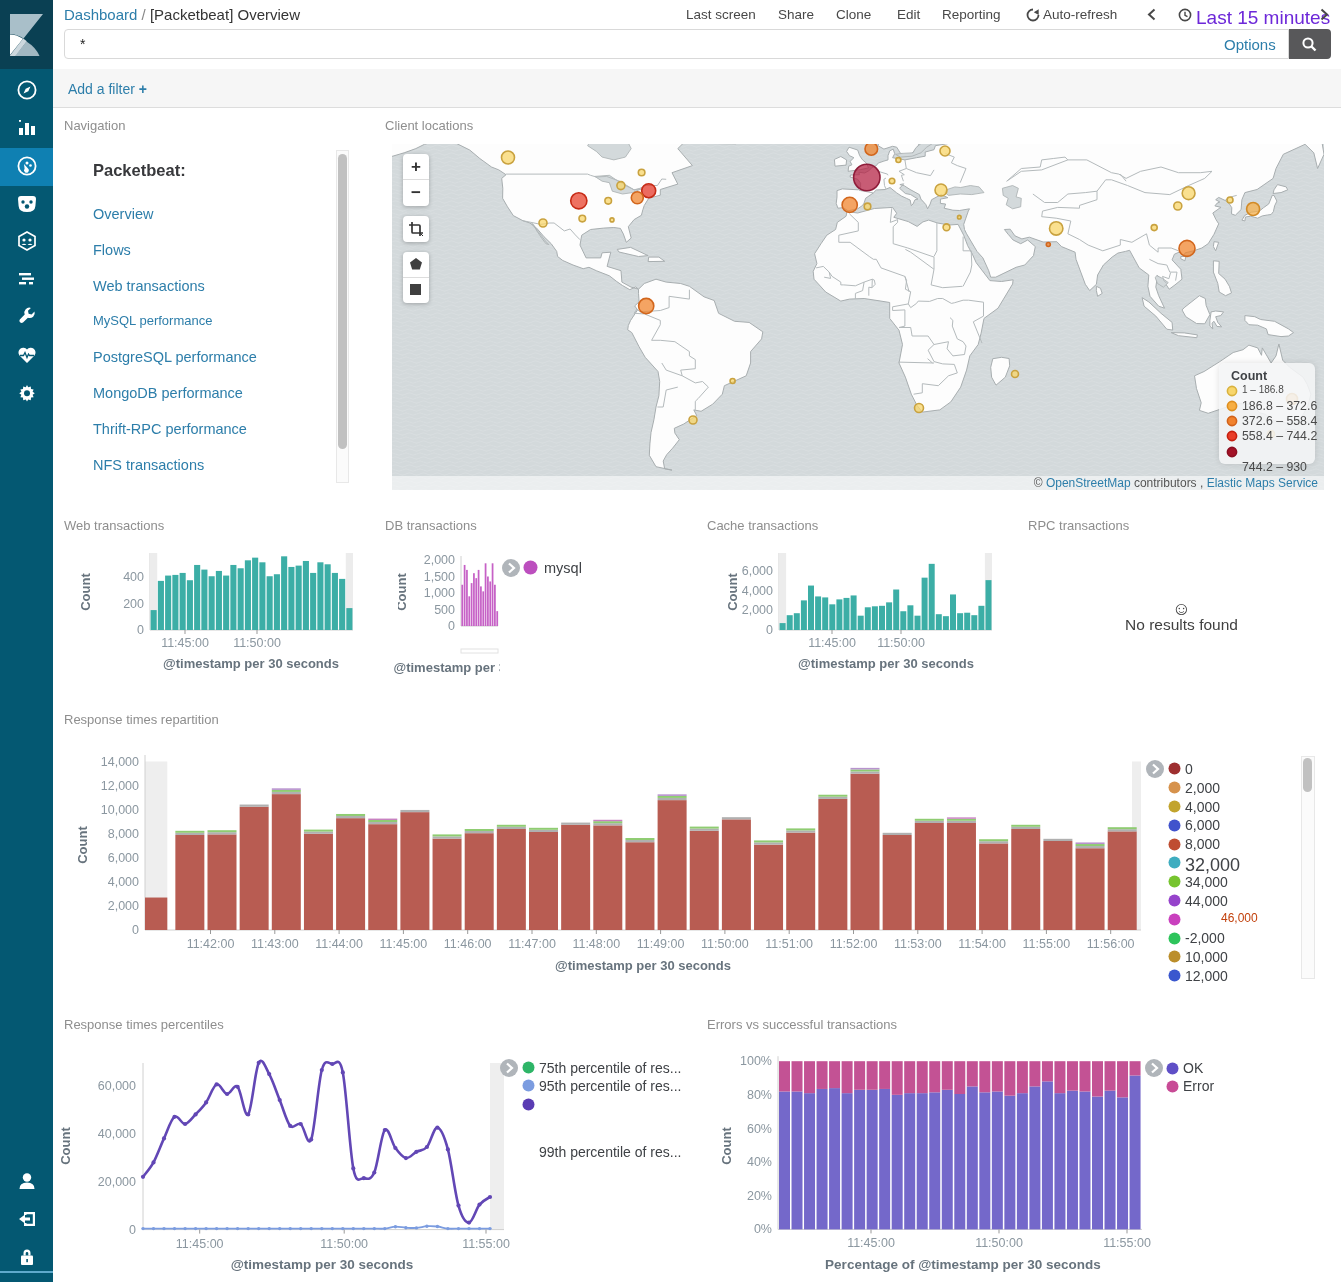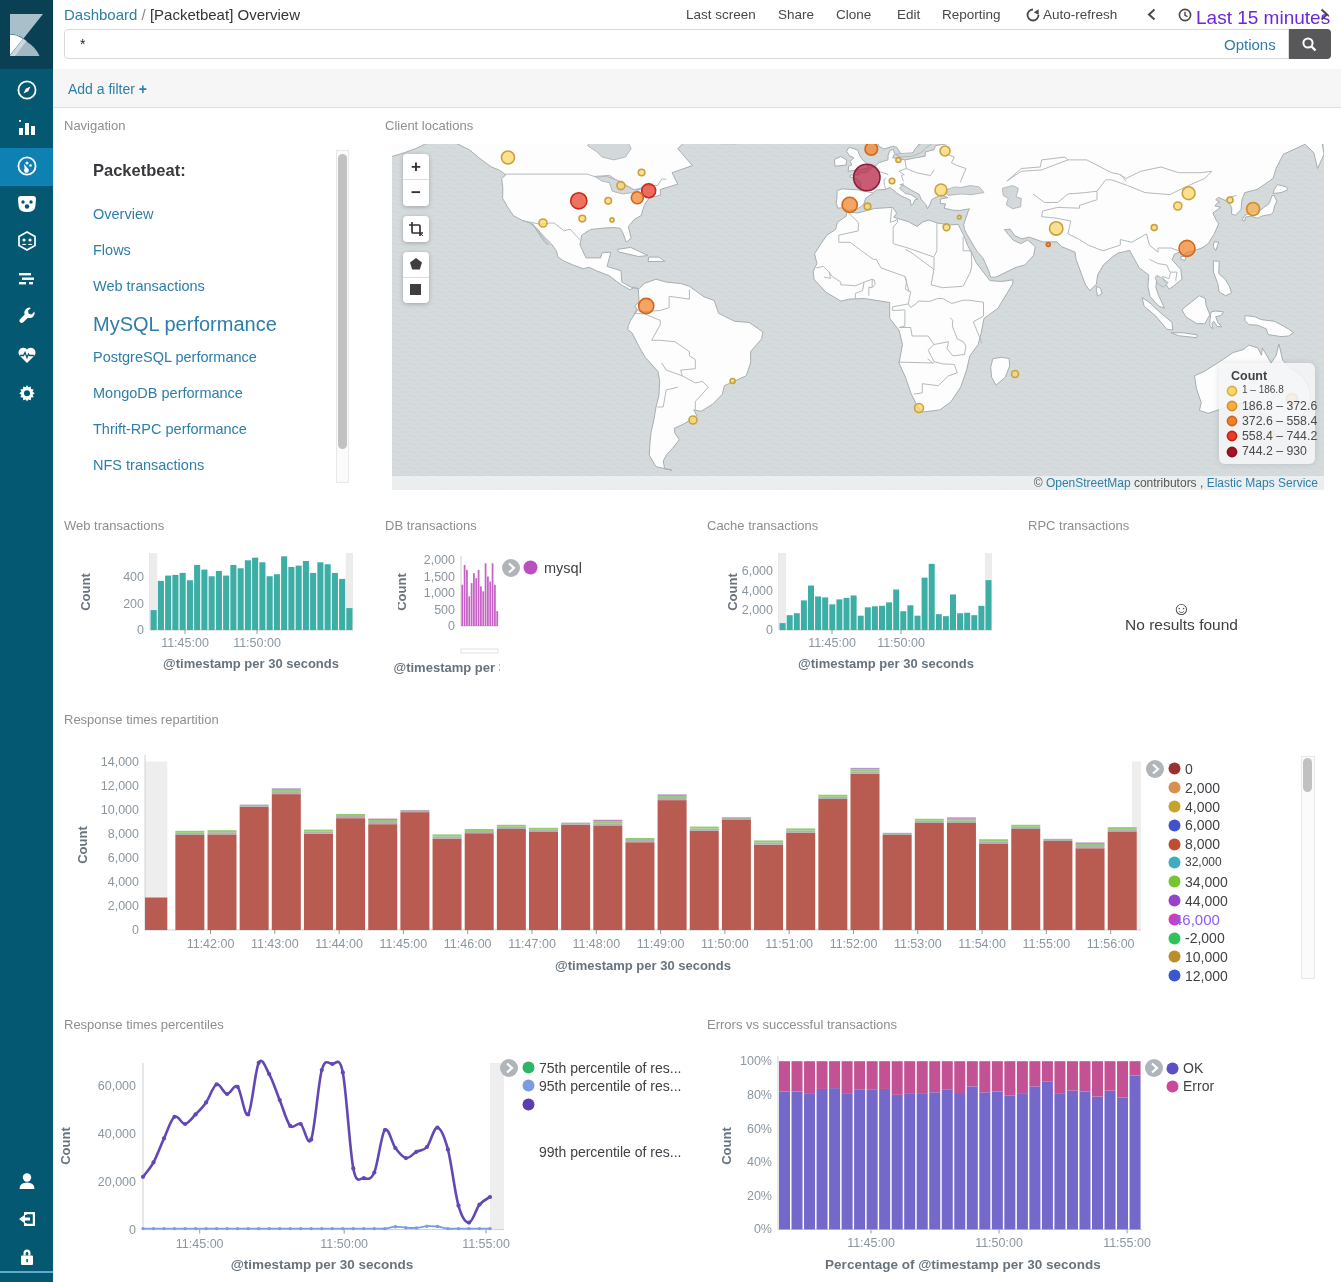--- a/index.html
+++ b/index.html
@@ -116,21 +116,21 @@
 <div class="ptitle" style="left:385px;top:518px">DB transactions</div>
 <div class="ptitle" style="left:707px;top:518px">Cache transactions</div>
 <div class="ptitle" style="left:1028px;top:518px">RPC transactions</div>
 <div class="ptitle" style="left:64px;top:712px">Response times repartition</div>
 <div class="ptitle" style="left:64px;top:1017px">Response times percentiles</div>
 <div class="ptitle" style="left:707px;top:1017px">Errors vs successful transactions</div>
 <div class="abs" style="left:93px;top:161px;font-size:16.5px;font-weight:bold;color:#38393c">Packetbeat:</div>
 <div class="abs blue" style="left:93px;top:206px;font-size:14.5px">Overview</div>
 <div class="abs blue" style="left:93px;top:242px;font-size:14.5px">Flows</div>
 <div class="abs blue" style="left:93px;top:278px;font-size:14.5px">Web transactions</div>
-<div class="abs blue" style="left:93px;top:313px;font-size:20px">MySQL performance</div>
+<div class="abs blue" style="left:93px;top:313px;font-size:13px">MySQL performance</div>
 <div class="abs blue" style="left:93px;top:349px;font-size:14.5px">PostgreSQL performance</div>
 <div class="abs blue" style="left:93px;top:385px;font-size:14.5px">MongoDB performance</div>
 <div class="abs blue" style="left:93px;top:421px;font-size:14.5px">Thrift-RPC performance</div>
 <div class="abs blue" style="left:93px;top:457px;font-size:14.5px">NFS transactions</div>
 <div class="abs" style="left:336px;top:150px;width:13px;height:333px;background:#fbfbfb;border:1px solid #e8e8e8"></div>
 <div class="abs" style="left:338px;top:154px;width:9px;height:295px;background:#c1c1c1;border-radius:5px"></div>
 <svg class="abs" style="left:392px;top:144px" width="932" height="346" viewBox="0 0 932 346">
     <defs>
       <pattern id="wv" width="14" height="8" patternUnits="userSpaceOnUse">
         <path d="M0 2 q3.5 -2.4 7 0 t7 0" fill="none" stroke="#d9dee0" stroke-width="0.9"></path>
@@ -270,21 +270,21 @@
     <circle cx="6" cy="6" r="4.6" fill="#f1822d" stroke="#d2621a" stroke-width="1.6"></circle>
   </svg>
 <div class="abs" style="left:1242px;top:414px;font-size:12.3px;color:#4a4a4a">372.6 – 558.4</div>
 <svg class="abs" style="left:1226px;top:430px" width="12" height="12" viewBox="0 0 12 12">
     <circle cx="6" cy="6" r="4.6" fill="#e93e29" stroke="#c6200f" stroke-width="1.6"></circle>
   </svg>
 <div class="abs" style="left:1242px;top:429px;font-size:12.3px;color:#4a4a4a">558.4 – 744.2</div>
 <svg class="abs" style="left:1226px;top:446px" width="12" height="12" viewBox="0 0 12 12">
     <circle cx="6" cy="6" r="4.6" fill="#a31226" stroke="#8c0e20" stroke-width="1.6"></circle>
   </svg>
-<div class="abs" style="left:1242px;top:444px;font-size:12.3px;color:#4a4a4a">744.2 – 930</div>
+<div class="abs" style="left:1242px;top:460px;font-size:12.3px;color:#4a4a4a">744.2 – 930</div>
 <div class="abs" style="left:392px;top:476px;width:932px;height:14px;background:rgba(255,255,255,.55)"></div>
 <div class="abs" style="right:23px;top:476px;font-size:12px;color:#555">© <span class="blue">OpenStreetMap</span> contributors , <span class="blue">Elastic Maps Service</span></div>
 <svg class="abs" style="left:54px;top:540px" width="320" height="145" viewBox="0 0 320 145">
     <line x1="96.0" y1="13" x2="96.0" y2="90.0" stroke="#d0d0d0"></line>
     <line x1="96.0" y1="90.0" x2="299.0" y2="90.0" stroke="#d0d0d0"></line>
     <rect x="96.00" y="13.00" width="7.20" height="77.00" fill="#ececec"></rect>
     <rect x="291.80" y="13.00" width="7.20" height="77.00" fill="#ececec"></rect>
     <rect x="96.60" y="70.09" width="6.10" height="19.91" fill="#3caea6"></rect>
     <rect x="103.85" y="40.88" width="6.10" height="49.12" fill="#3caea6"></rect>
     <rect x="111.10" y="35.57" width="6.10" height="54.43" fill="#3caea6"></rect>
@@ -569,33 +569,33 @@
     <circle cx="6.5" cy="6.5" r="6" fill="#4153cc"></circle>
   </svg>
 <div class="abs" style="left:1185px;top:817px;font-size:14px;color:#3f4246">6,000</div>
 <svg class="abs" style="left:1168px;top:838px" width="13" height="13" viewBox="0 0 13 13">
     <circle cx="6.5" cy="6.5" r="6" fill="#bf4d32"></circle>
   </svg>
 <div class="abs" style="left:1185px;top:836px;font-size:14px;color:#3f4246">8,000</div>
 <svg class="abs" style="left:1168px;top:856px" width="13" height="13" viewBox="0 0 13 13">
     <circle cx="6.5" cy="6.5" r="6" fill="#3fadc0"></circle>
   </svg>
-<div class="abs" style="left:1185px;top:855px;font-size:12px;color:#3f4246">32,000</div>
+<div class="abs" style="left:1185px;top:855px;font-size:18px;color:#3f4246">32,000</div>
 <svg class="abs" style="left:1168px;top:875px" width="13" height="13" viewBox="0 0 13 13">
     <circle cx="6.5" cy="6.5" r="6" fill="#77c42f"></circle>
   </svg>
 <div class="abs" style="left:1185px;top:874px;font-size:14px;color:#3f4246">34,000</div>
 <svg class="abs" style="left:1168px;top:894px" width="13" height="13" viewBox="0 0 13 13">
     <circle cx="6.5" cy="6.5" r="6" fill="#9643cb"></circle>
   </svg>
 <div class="abs" style="left:1185px;top:893px;font-size:14px;color:#3f4246">44,000</div>
 <svg class="abs" style="left:1168px;top:913px" width="13" height="13" viewBox="0 0 13 13">
     <circle cx="6.5" cy="6.5" r="6" fill="#c940be"></circle>
   </svg>
-<div class="abs" style="left:1174px;top:911px;font-size:15px;color:#8b5cf6">46,000</div>
+<div class="abs" style="left:1221px;top:911px;font-size:12px;color:#c2410c">46,000</div>
 <svg class="abs" style="left:1168px;top:932px" width="13" height="13" viewBox="0 0 13 13">
     <circle cx="6.5" cy="6.5" r="6" fill="#2ec45b"></circle>
   </svg>
 <div class="abs" style="left:1185px;top:930px;font-size:14px;color:#3f4246">-2,000</div>
 <svg class="abs" style="left:1168px;top:950px" width="13" height="13" viewBox="0 0 13 13">
     <circle cx="6.5" cy="6.5" r="6" fill="#bb8e2b"></circle>
   </svg>
 <div class="abs" style="left:1185px;top:949px;font-size:14px;color:#3f4246">10,000</div>
 <svg class="abs" style="left:1168px;top:969px" width="13" height="13" viewBox="0 0 13 13">
     <circle cx="6.5" cy="6.5" r="6" fill="#3a57ce"></circle>

